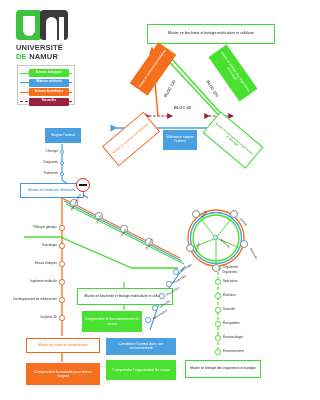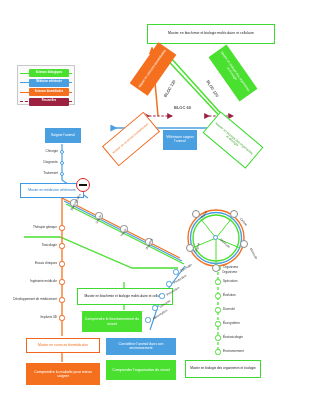--- a/index.html
+++ b/index.html
@@ -71,20 +71,31 @@
 
   .rotbox { position:absolute; display:flex; align-items:center;
     justify-content:center; text-align:center; font-size:3.1px; line-height:1.15;
     padding:2px; }
 </style>
 </head>
 <body>
 
 <div id="stage">
 
+  <div class="abs" id="logo">
+    <div class="logo-mark">
+      <div class="lg-green"></div>
+      <div class="lg-dark"></div>
+    </div>
+    <div class="logo-t1">UNIVERSITÉ</div>
+    <div class="logo-t2">
+      <span class="logo-de">DE</span>
+      <span class="logo-nm">NAMUR</span>
+    </div>
+  </div>
 
   <div class="abs" id="legend">
       <div class="lg-row">
         <div class="lg-line" style="background: rgb(73, 224, 47);"></div>
         <div class="lg-chip" style="background: rgb(73, 224, 47);">Sciences biologiques</div>
       </div>
       <div class="lg-row">
         <div class="lg-line" style="background: rgb(74, 159, 224);"></div>
         <div class="lg-chip" style="background: rgb(74, 159, 224);">Médecine vétérinaire</div>
       </div>

